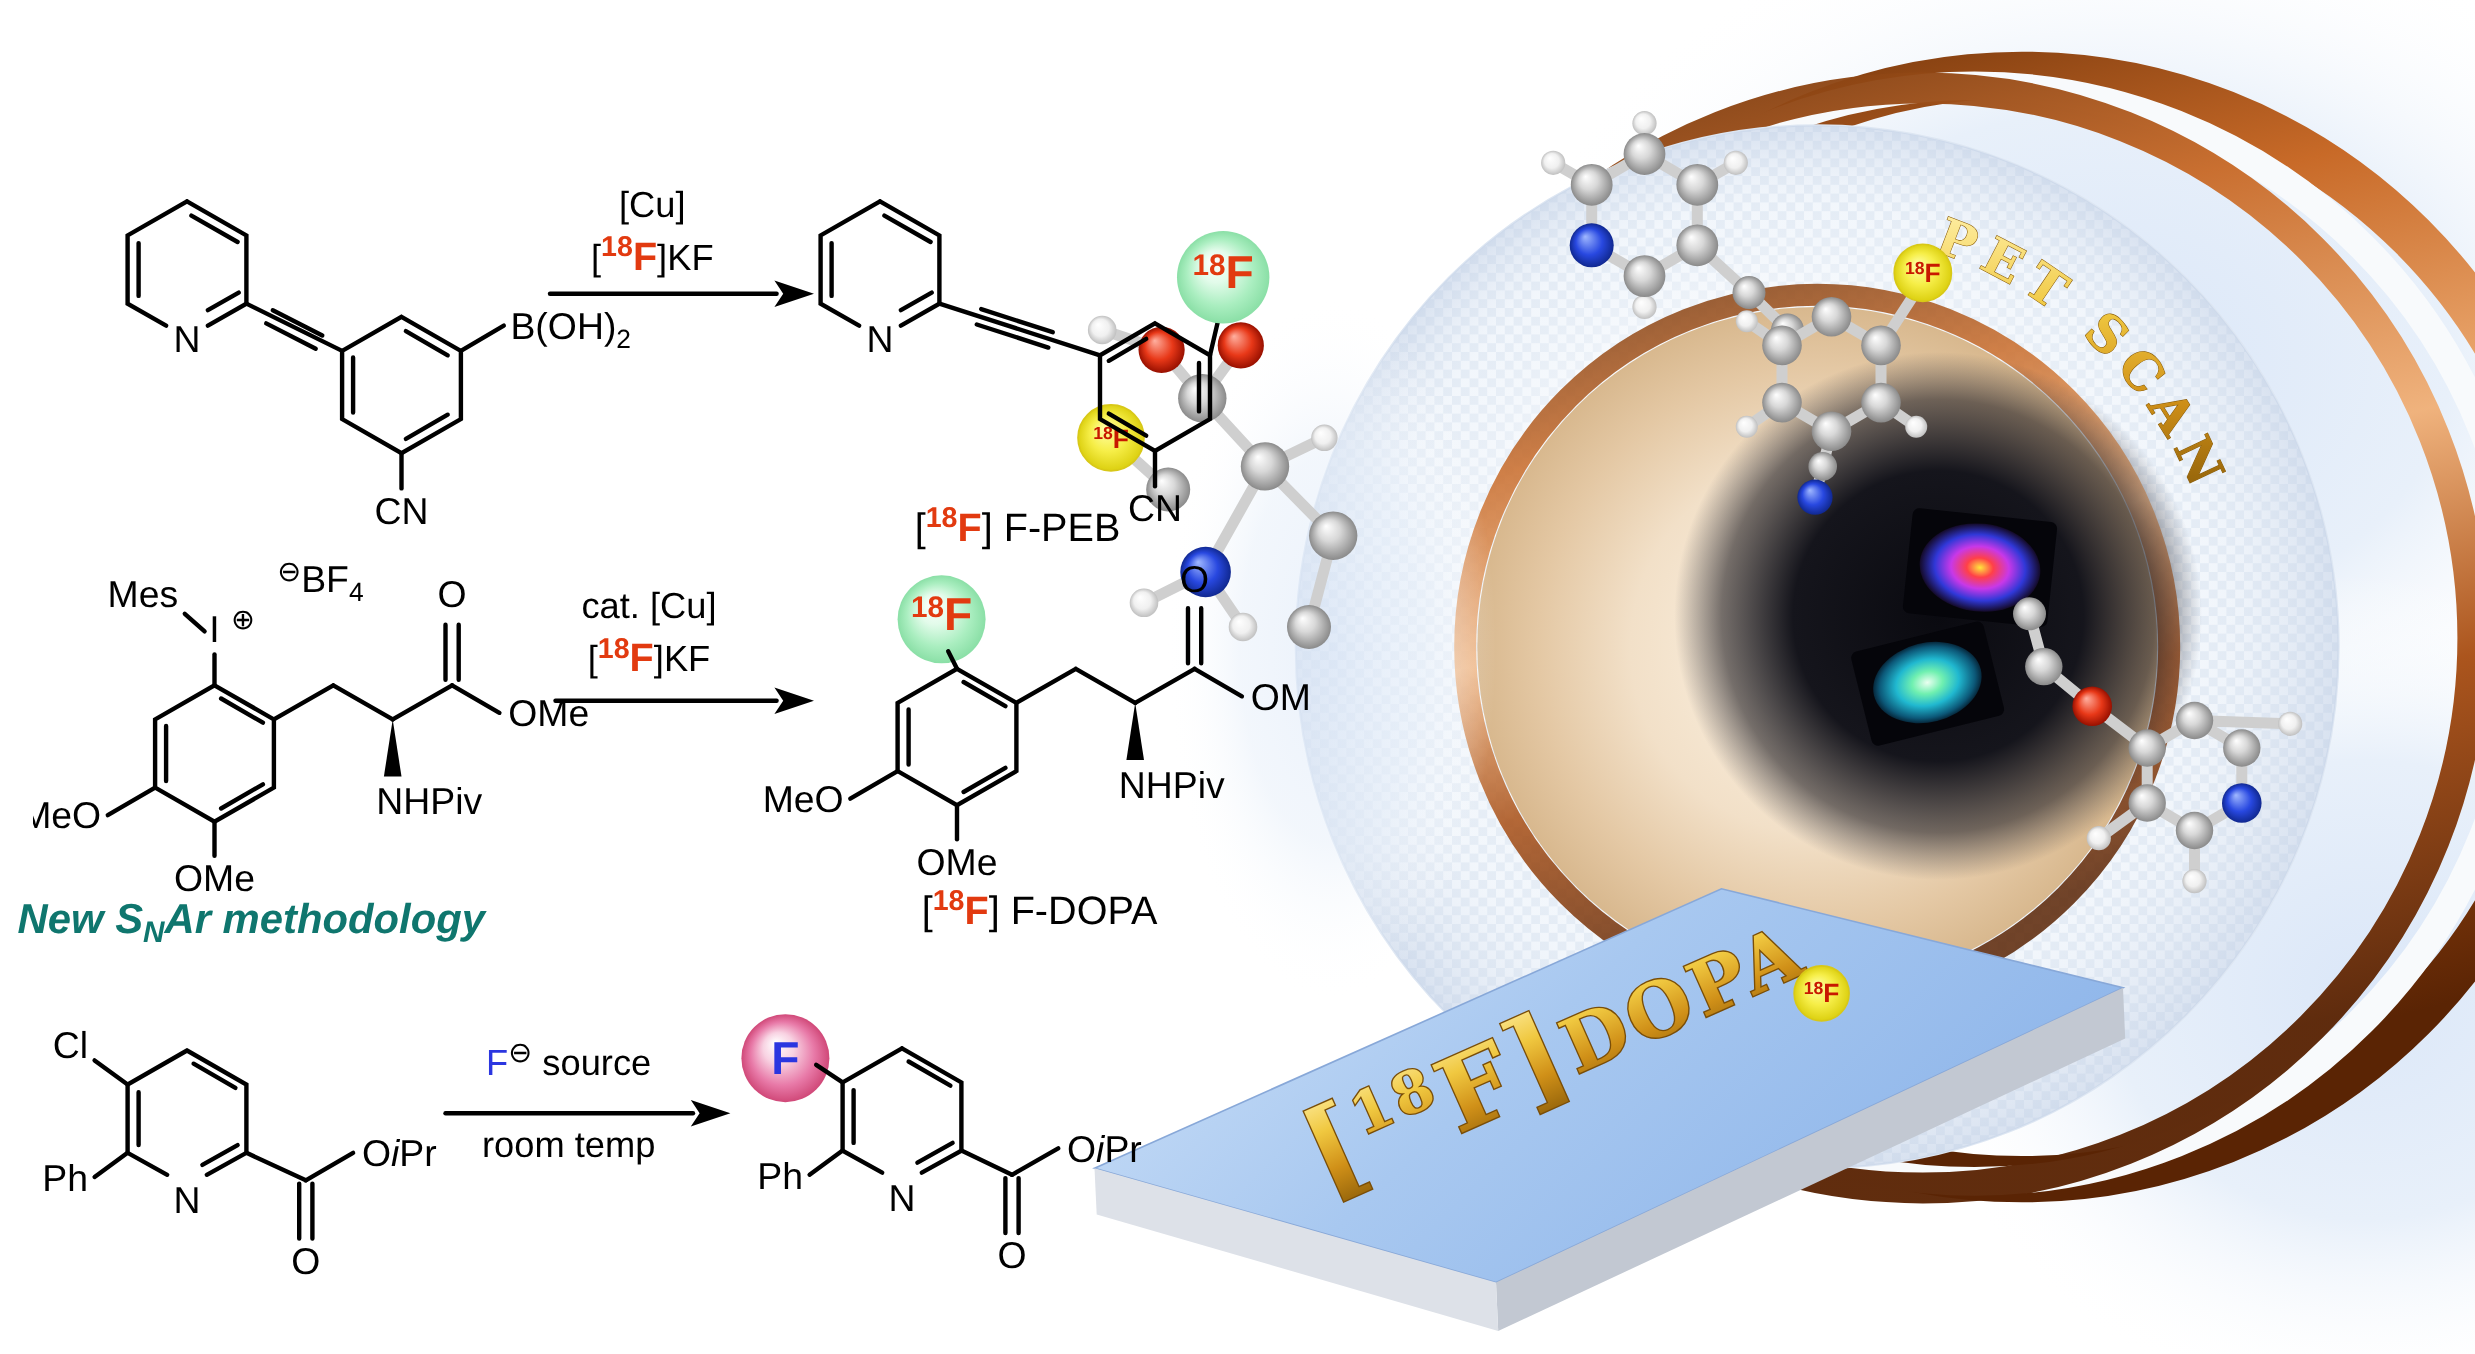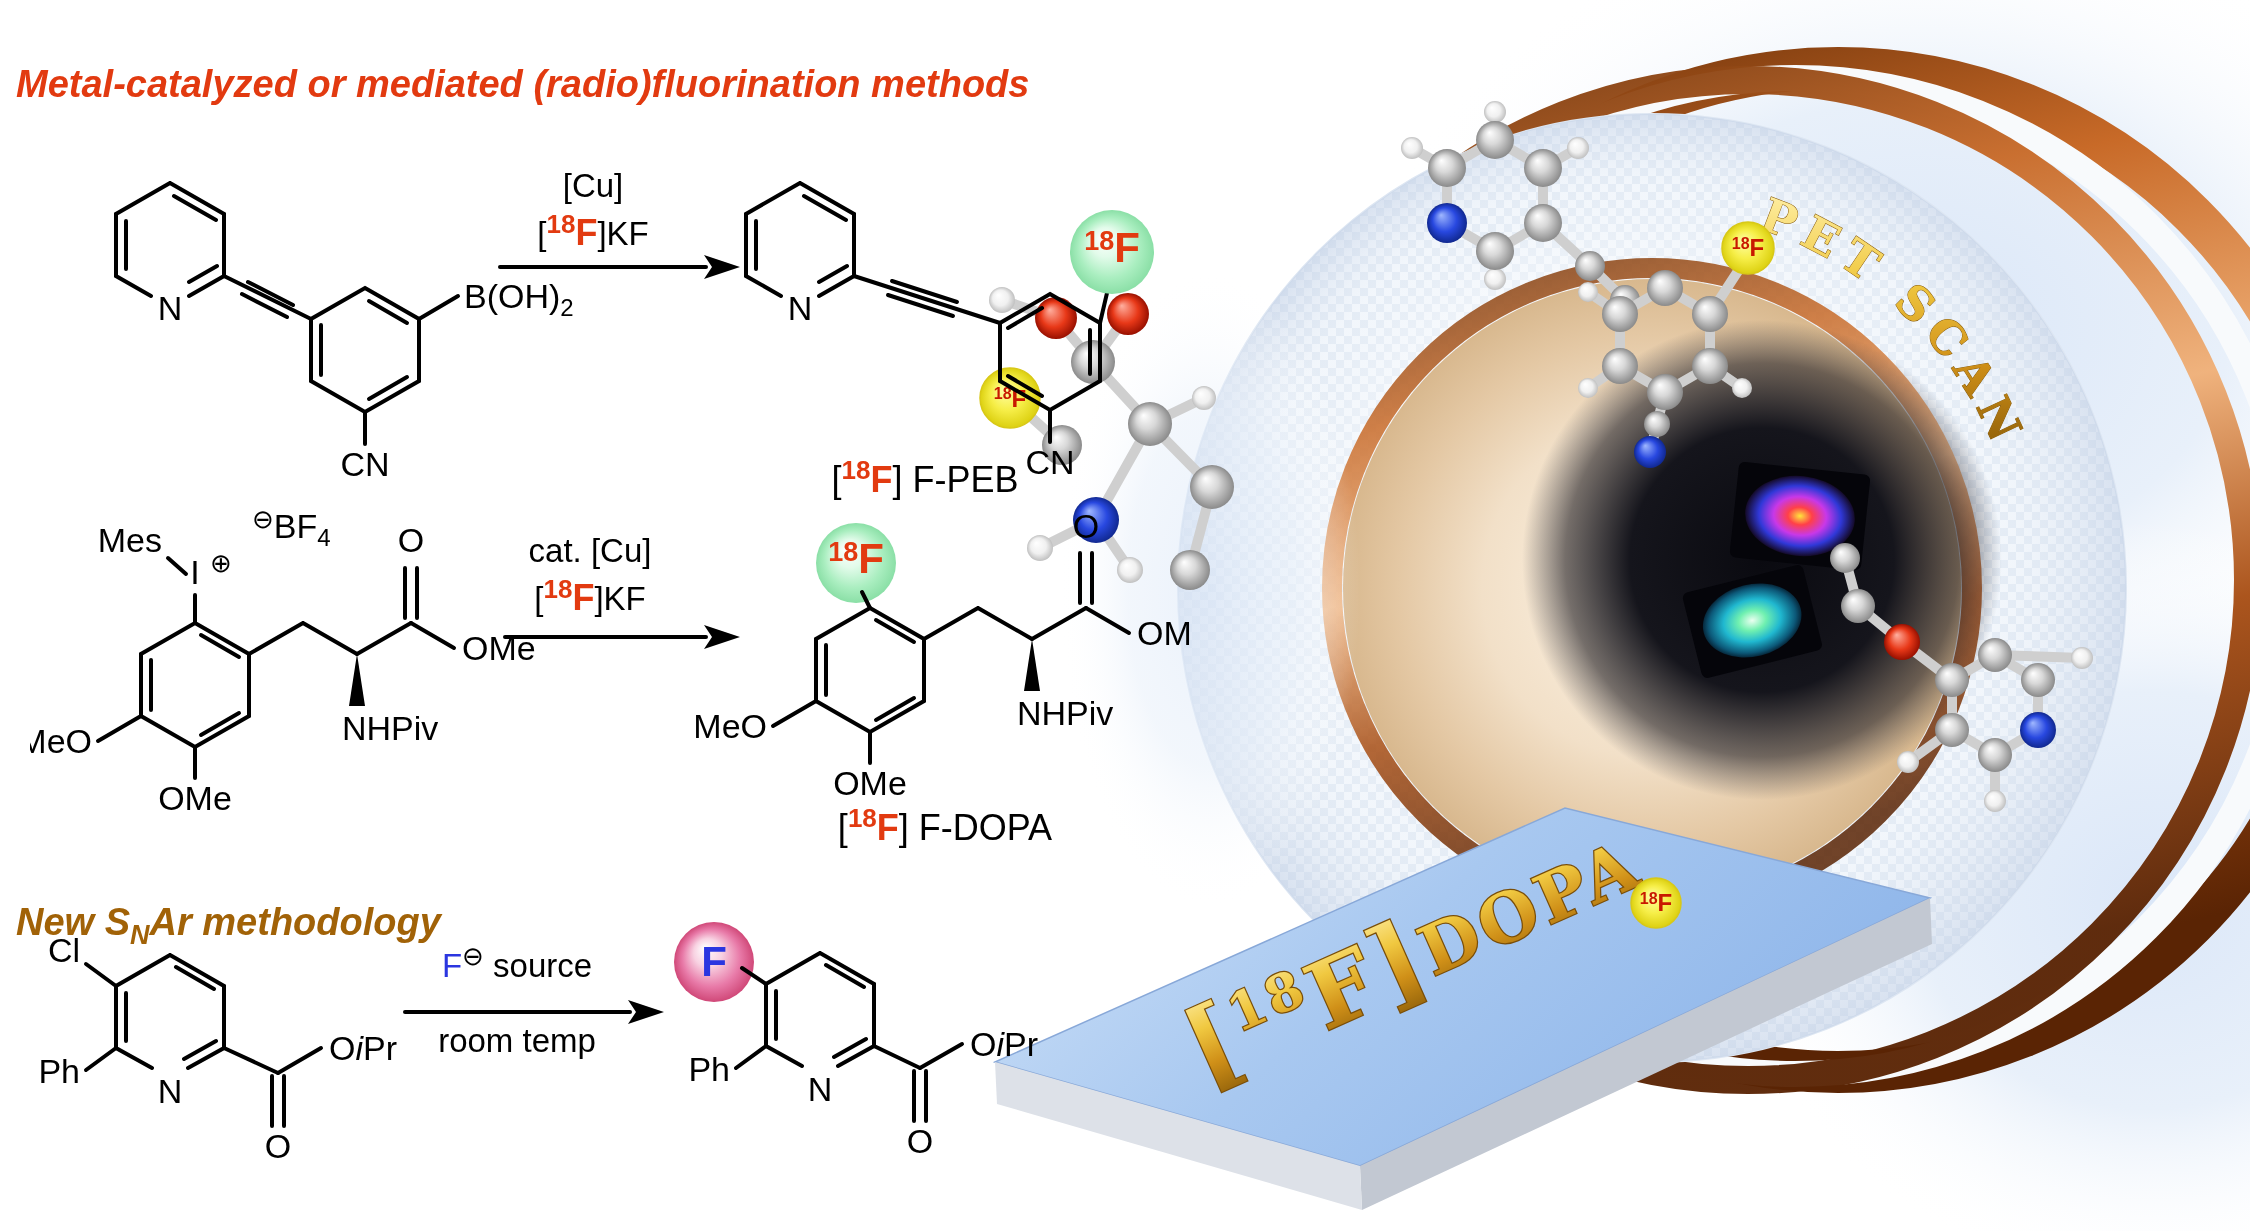--- a/index.html
+++ b/index.html
@@ -1,22 +1,22 @@
 <!DOCTYPE html>
 <html><head>
 <meta charset="utf-8">
 <style>
   html,body{margin:0;padding:0;background:#ffffff;}
   body{width:2250px;height:1231px;position:relative;overflow:hidden;
        font-family:"Liberation Sans",sans-serif;}
   .stage{position:absolute;left:0;top:0;width:2250px;height:1231px;}
   .h-red{position:absolute;left:16px;top:64px;font-style:italic;font-weight:700;
          font-size:38px;color:#E23A10;white-space:nowrap;line-height:1.1;}
-  .h-blue{position:absolute;left:16px;top:902px;font-style:italic;font-weight:700;
-          font-size:38px;color:#a16207;white-space:nowrap;line-height:1.1;}
+  .h-blue{position:absolute;left:16px;top:816px;font-style:italic;font-weight:700;
+          font-size:38px;color:#0f766e;white-space:nowrap;line-height:1.1;}
   .h-blue sub{font-size:27px;}
   svg{position:absolute;}
   svg text{font-family:"Liberation Sans",sans-serif;}
   .bond{stroke:#000;stroke-width:4;fill:none;stroke-linecap:round;}
   .wedge{fill:#000;stroke:none;}
   .ahead{fill:#000;stroke:none;}
   .atom{font-size:34px;fill:#000;}
   .subsc{font-size:24px;fill:#000;}
   .circ{font-size:26px;fill:#000;}
   .cond{font-size:33px;fill:#000;}
@@ -237,21 +237,20 @@
     <circle cx="1902" cy="642" r="18" fill="url(#ballRed)"></circle>
     <circle cx="1858" cy="606" r="17" fill="url(#ballGray)"></circle>
     <circle cx="1845" cy="558" r="15" fill="url(#ballGray)"></circle>
   </g>
   <g>
     <circle cx="1656" cy="903" r="25" fill="url(#ballYellow)" stroke="#D8C818" stroke-width="1.5"></circle>
     <text text-anchor="middle" x="1656" y="911"><tspan class="bsup" dy="-7">18</tspan><tspan class="bf" dy="7">F</tspan></text>
   </g>
 </svg>
 
-<div class="h-red">Metal-catalyzed or mediated (radio)fluorination methods</div>
 <div class="h-blue"><span>New S</span><sub>N</sub><span>Ar methodology</span></div>
 
 <svg style="left:30px;top:140px;" width="1160" height="400" viewBox="0 0 1160 400">
   <defs>
     <radialGradient id="greenSph1" fx="0.38" fy="0.32">
       <stop offset="0%" stop-color="#FFFFFF"></stop>
           <stop offset="35%" stop-color="#E2FBEA"></stop>
       <stop offset="72%" stop-color="#AAEEC0"></stop>
           <stop offset="100%" stop-color="#8ADFA6"></stop>
     </radialGradient>

